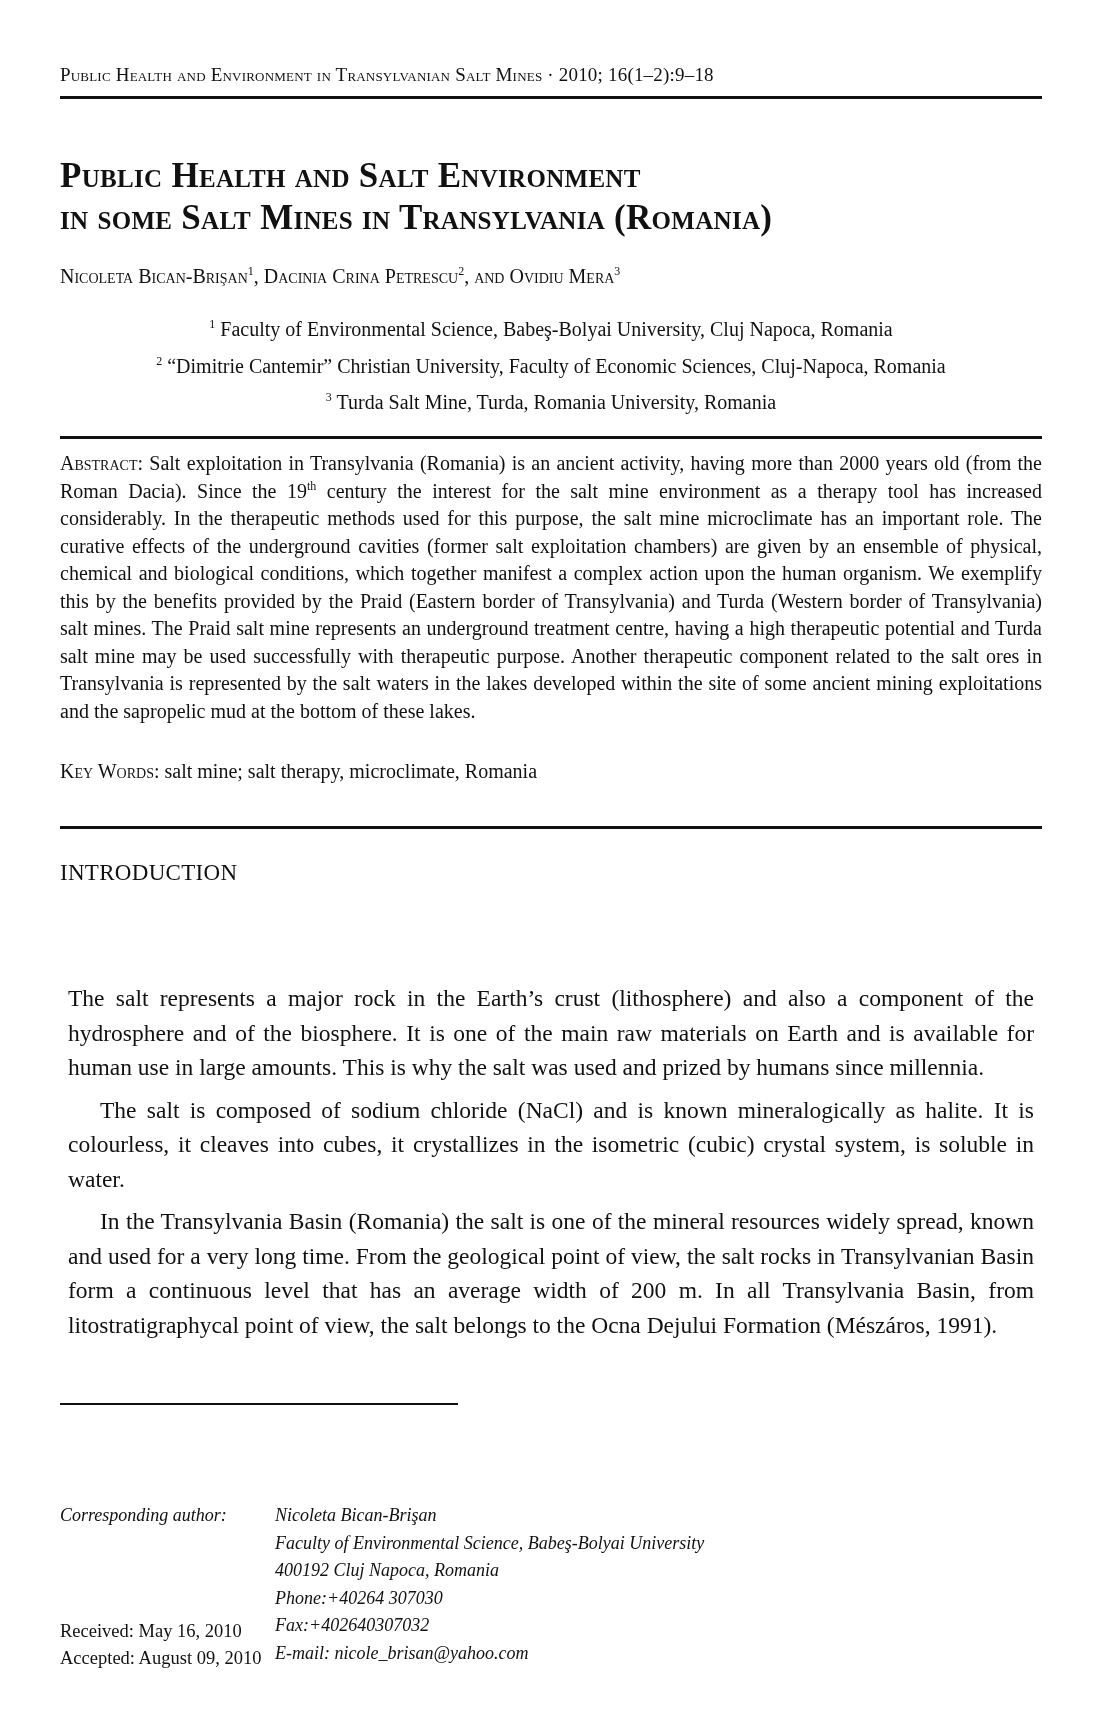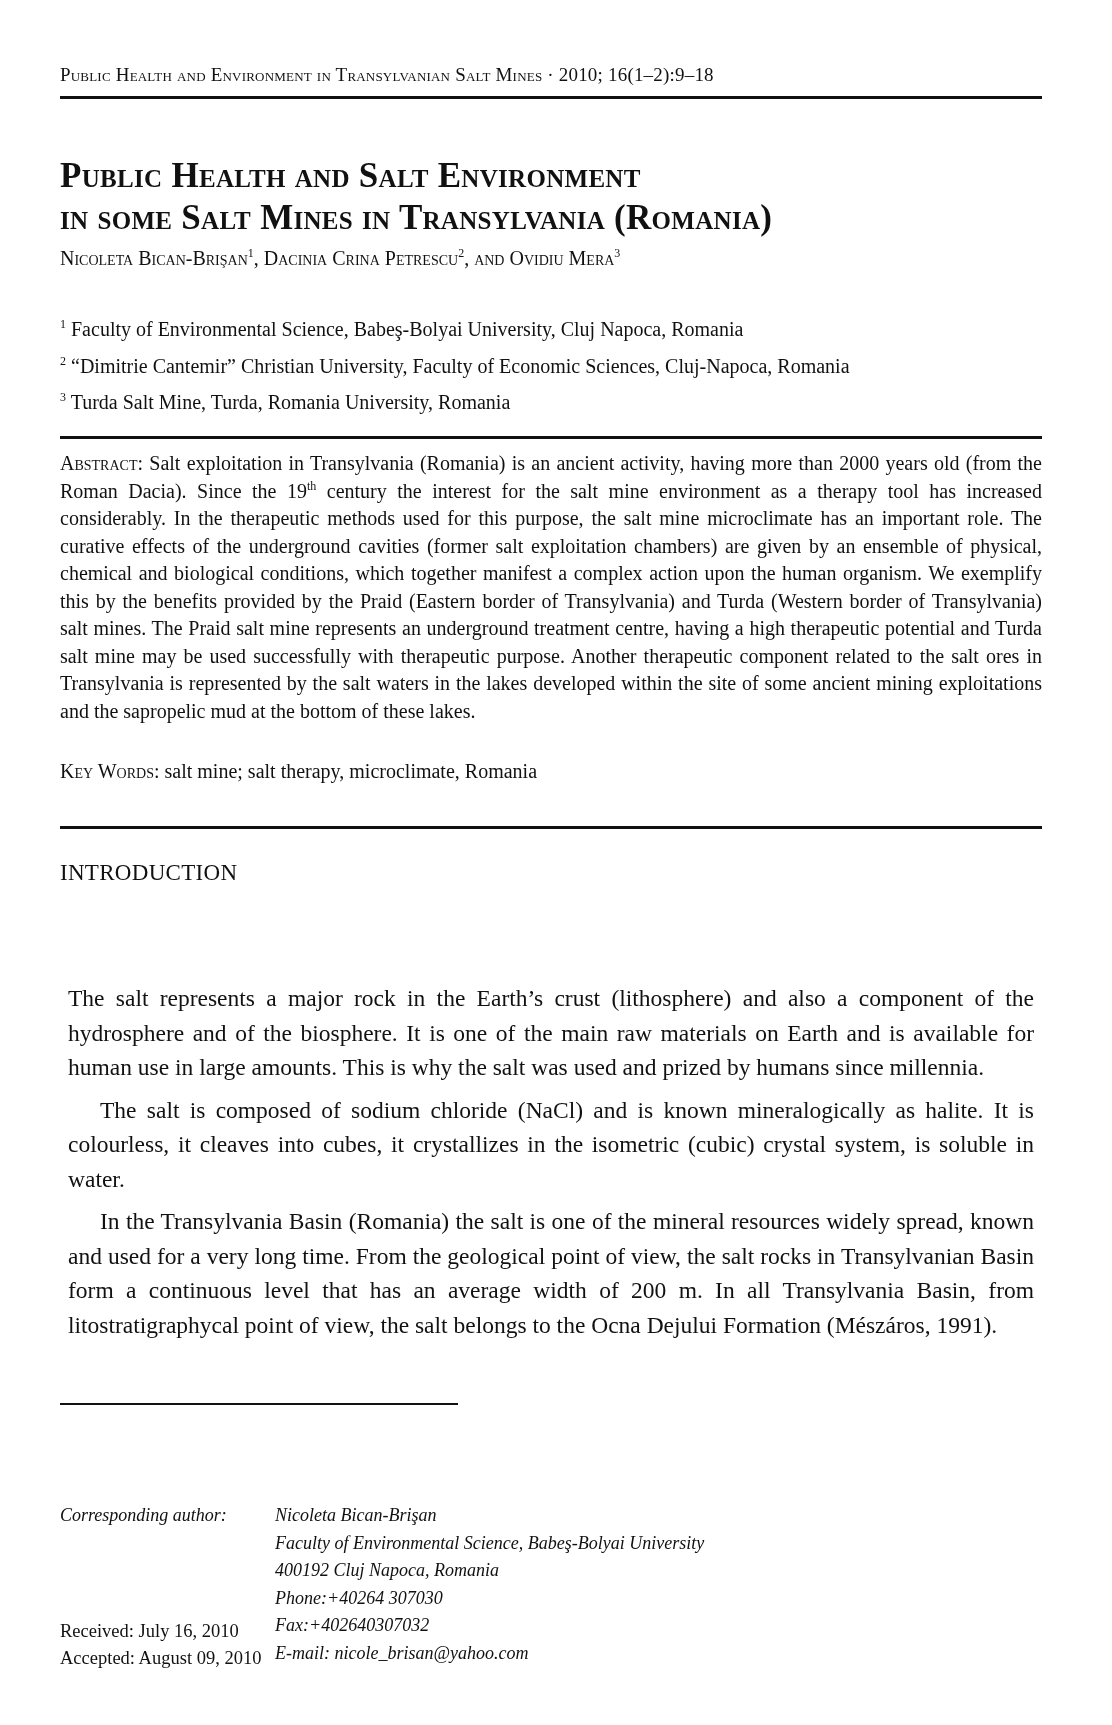--- a/index.html
+++ b/index.html
@@ -13,26 +13,26 @@
 
   .running-head { top: 64px; font-size: 19px; letter-spacing: 0.2px; }
   .running-head .sc { font-variant: small-caps; }
   .rule-thick { position: absolute; left: 60px; width: 982px; height: 3px; background: #111; }
   .rule-head { top: 96px; }
 
   .title {
     top: 155px; font-weight: bold; font-variant: small-caps;
     font-size: 35px; line-height: 42px; letter-spacing: 0.3px;
   }
-  .authors { top: 246px; font-variant: small-caps; font-size: 20px; }
+  .authors { top: 264px; font-variant: small-caps; font-size: 20px; }
   .authors sup { font-size: 12px; font-variant: normal; }
 
   .affils { top: 308px; font-size: 20px; line-height: 32px; }
   .affils sup { font-size: 12px; }
-  .affil { display: block; }
+  .affil { display: block; text-align: center; }
 
   .rule-abs-top { top: 436px; }
   .abstract {
     top: 450px; font-size: 20px; line-height: 27.5px;
     text-align: justify; hyphens: manual;
   }
   .abstract .label, .keywords .label { font-variant: small-caps; margin-top: 14px; }
   .abstract sup { font-size: 12px; line-height: 0; }
   .keywords { top: 760px; font-size: 20px; }
   .rule-abs-bot { top: 826px; }
@@ -116,17 +116,17 @@
         <span class="k"></span>
         <span class="v">Fax:+402640307032</span>
       </div>
     <div class="row">
         <span class="k"></span>
         <span class="v">E-mail: nicole_brisan@yahoo.com</span>
       </div>
   </div>
 
   <div class="col dates">
-    <div>Received: July 16, 2010</div>
+    <div>Received: May 16, 2010</div>
     <div>Accepted: August 09, 2010</div>
   </div>
 
 </div>
 
 </body></html>

